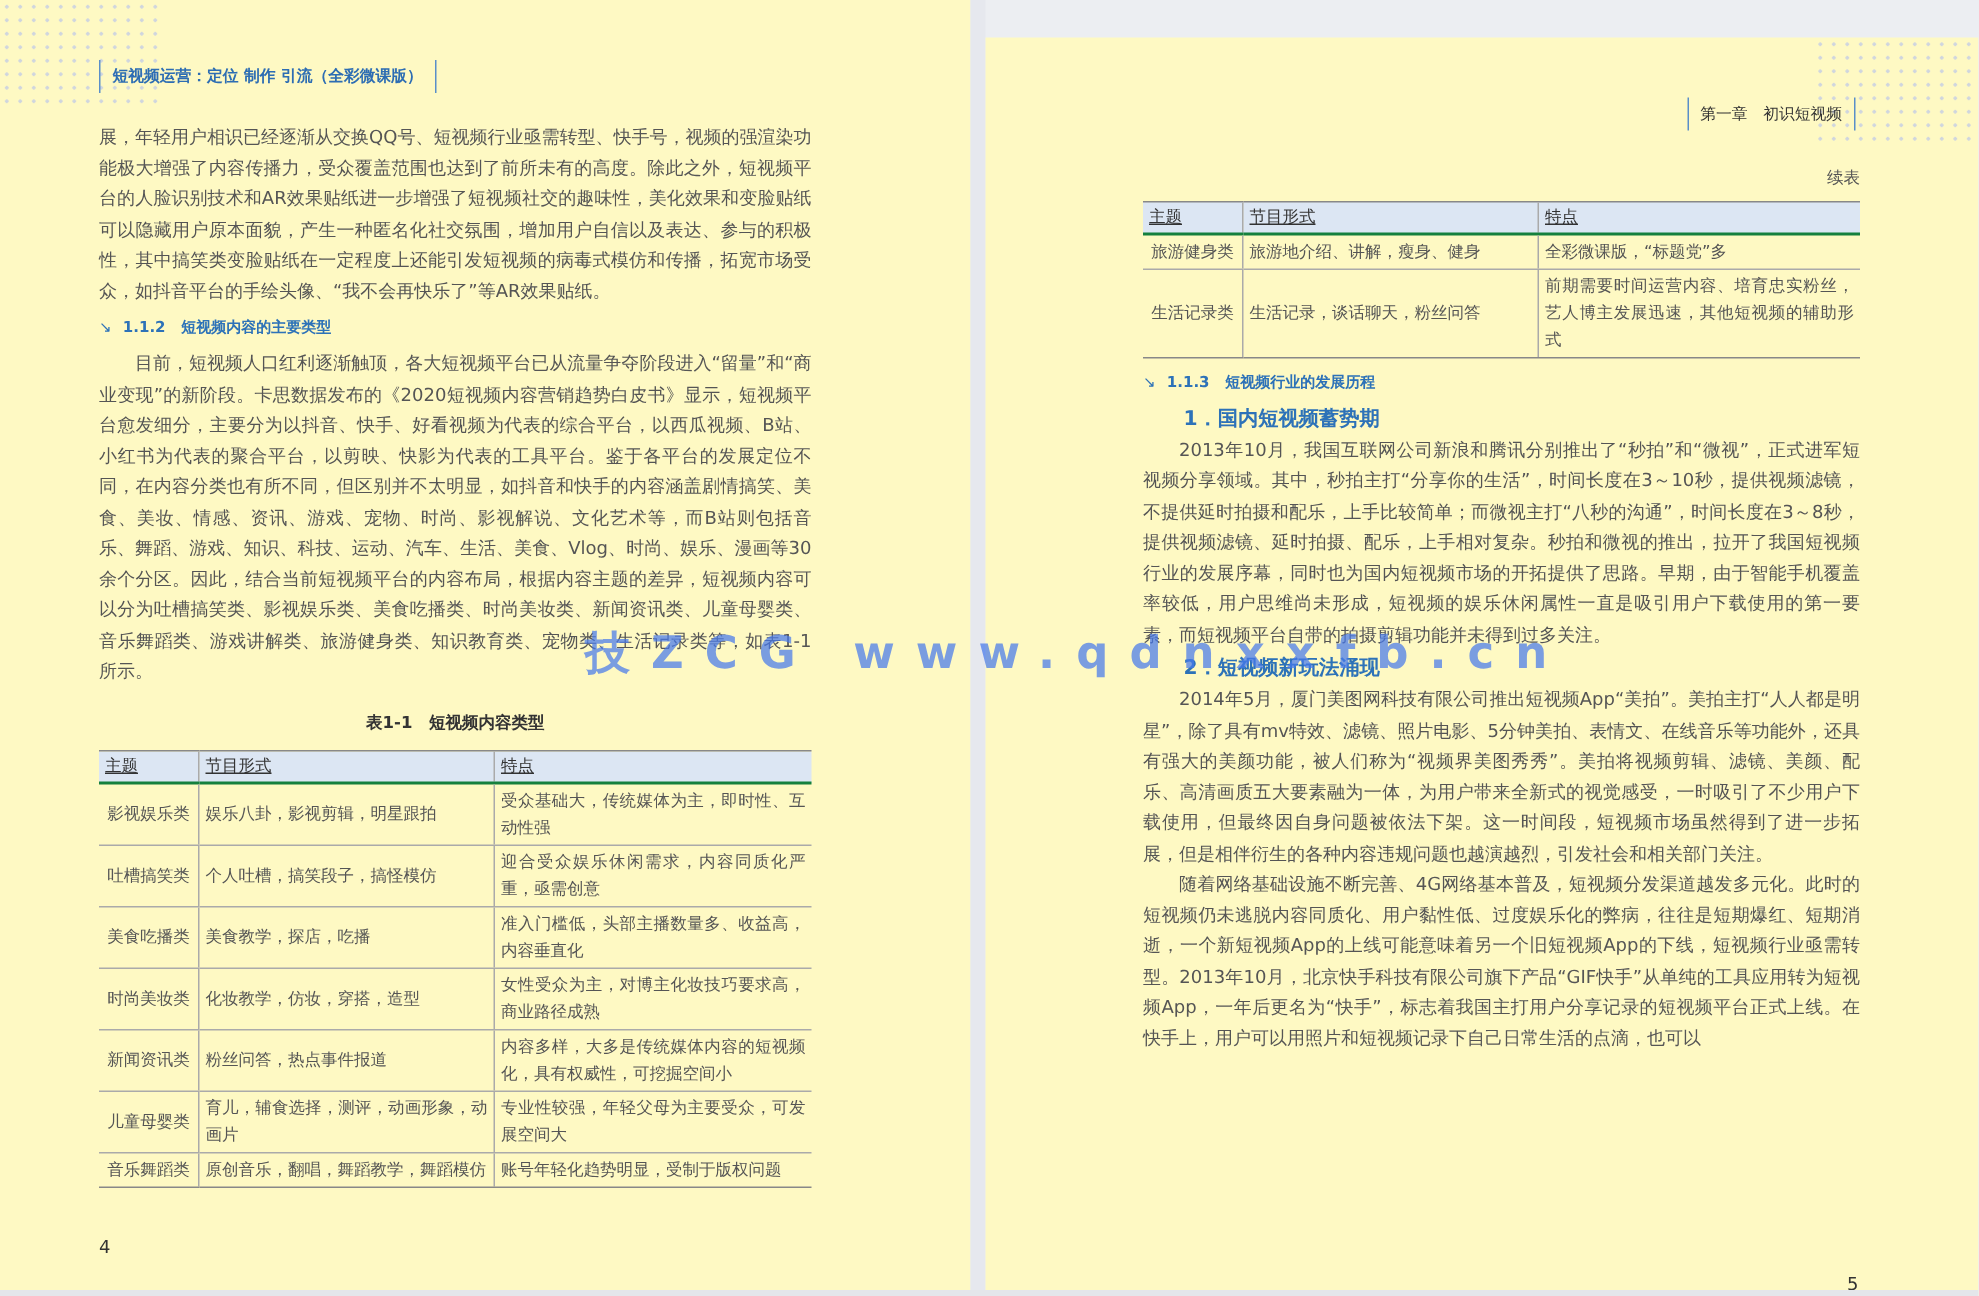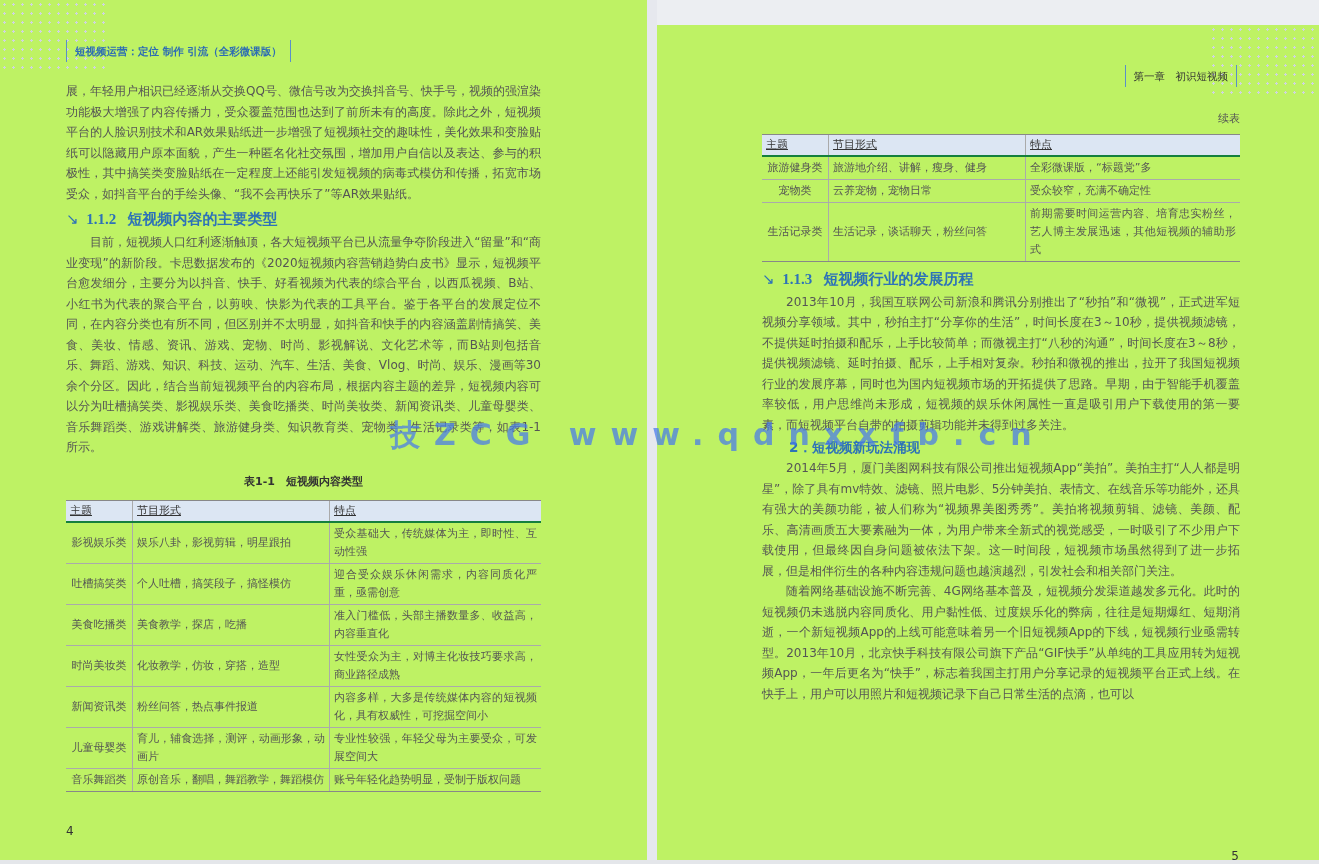--- a/index.html
+++ b/index.html
@@ -1,36 +1,36 @@
 <!DOCTYPE html>
 <html><head>
 <meta charset="utf-8">
 <style>
   html,body{margin:0;padding:0;}
   body{width:1319px;height:864px;background:#eceef2;position:relative;overflow:hidden;
        font-family:"DejaVu Sans","Liberation Sans",sans-serif;color:#444;}
-  .page{position:absolute;top:0;height:860px;background:#bef264;overflow:hidden;}
+  .page{position:absolute;top:0;height:860px;background:#fef9c3;overflow:hidden;}
   .page.left{left:0;width:647px;}
   .page.right{left:657px;width:662px;margin-top:25px;}
   .gutter{position:absolute;left:647px;top:0;width:10px;height:860px;background:#e6e8ee;}
   .dots{position:absolute;width:110px;height:70px;
         background-image:radial-gradient(circle,#cfd5de 1px,transparent 1.3px);
         background-size:9px 9px;}
   .left .dots{left:0;top:0;}
   .right .dots{right:0;top:0;}
   .runhead{position:absolute;top:40px;height:22px;border-left:1.5px solid #5a8fc9;border-right:1.5px solid #5a8fc9;
            font-size:10.5px;color:#2d6db3;line-height:22px;padding:0 8px;font-weight:bold;}
   .left .runhead{left:66px;}
   .right .runhead{right:82px;color:#333;font-weight:normal;}
   .body{position:absolute;font-size:12px;line-height:20.5px;color:#555;text-align:justify;}
   .left .body{left:66px;top:81px;width:475px;}
   .right .body{left:105px;top:100px;width:478px;}
   p{margin:0;}
   p.indent{text-indent:2em;}
-  .h2{font-size:15px;color:#2d72b8;font-weight:bold;margin:4px 0 2px 0;line-height:22px;font-family:Liberation Serif, serif;}
+  .h2{font-size:10px;color:#2d72b8;font-weight:bold;margin:4px 0 2px 0;line-height:22px;}
   .h2 .arrow{font-weight:normal;margin-right:4px;}
   .h3{font-size:13.5px;color:#2d72b8;font-weight:bold;margin:2px 0 0 0;line-height:21px;padding-left:2em;}
   .caption{text-align:center;font-size:11px;color:#333;margin:14px 0 8px 0;font-weight:bold;}
   .cont{text-align:right;font-size:11px;color:#555;margin:-16px 0 4px 0;}
   table{border-collapse:collapse;width:100%;font-size:11px;line-height:18px;color:#555;}
   th{background:#dce6f3;font-weight:normal;color:#333;border-top:1.5px solid #888;border-bottom:2px solid #15803d;padding:1px 4px;text-decoration:underline;}
   td{border-bottom:1px solid #aaa;padding:2px 4px;vertical-align:middle;}
   th+th,td+td{border-left:1px solid #aaa;}
   tr:last-child td{border-bottom:1.5px solid #888;}
   td.topic{text-align:center;white-space:nowrap;width:58px;}
@@ -43,21 +43,21 @@
   .hscroll{position:absolute;left:0;bottom:0;width:1319px;height:4px;background:#e4e6ea;}
 </style>
 </head>
 <body>
 
 <div class="page left">
   <div class="dots"></div>
   <div class="runhead">短视频运营：定位 制作 引流（全彩微课版）</div>
 
   <div class="body">
-    <p>展，年轻用户相识已经逐渐从交换QQ号、微信号改为交换抖音号、快手号，视频的强渲染功能极大增强了内容传播力，受众覆盖范围也达到了前所未有的高度。除此之外，短视频平台的人脸识别技术和AR效果贴纸进一步增强了短视频社交的趣味性，美化效果和变脸贴纸可以隐藏用户原本面貌，产生一种匿名化社交氛围，增加用户自信以及表达、参与的积极性，其中搞笑类变脸贴纸在一定程度上还能引发短视频的病毒式模仿和传播，拓宽市场受众，如抖音平台的手绘头像、“我不会再快乐了”等AR效果贴纸。</p>
+    <p>展，年轻用户相识已经逐渐从交换QQ号、短视频行业亟需转型、快手号，视频的强渲染功能极大增强了内容传播力，受众覆盖范围也达到了前所未有的高度。除此之外，短视频平台的人脸识别技术和AR效果贴纸进一步增强了短视频社交的趣味性，美化效果和变脸贴纸可以隐藏用户原本面貌，产生一种匿名化社交氛围，增加用户自信以及表达、参与的积极性，其中搞笑类变脸贴纸在一定程度上还能引发短视频的病毒式模仿和传播，拓宽市场受众，如抖音平台的手绘头像、“我不会再快乐了”等AR效果贴纸。</p>
 
     <div class="h2">
       <span class="arrow">↘</span>
       <span>1.1.2</span>&nbsp;&nbsp;
       <span>短视频内容的主要类型</span>
     </div>
 
     <p class="indent">目前，短视频人口红利逐渐触顶，各大短视频平台已从流量争夺阶段进入“留量”和“商业变现”的新阶段。卡思数据发布的《2020短视频内容营销趋势白皮书》显示，短视频平台愈发细分，主要分为以抖音、快手、好看视频为代表的综合平台，以西瓜视频、B站、小红书为代表的聚合平台，以剪映、快影为代表的工具平台。鉴于各平台的发展定位不同，在内容分类也有所不同，但区别并不太明显，如抖音和快手的内容涵盖剧情搞笑、美食、美妆、情感、资讯、游戏、宠物、时尚、影视解说、文化艺术等，而B站则包括音乐、舞蹈、游戏、知识、科技、运动、汽车、生活、美食、Vlog、时尚、娱乐、漫画等30余个分区。因此，结合当前短视频平台的内容布局，根据内容主题的差异，短视频内容可以分为吐槽搞笑类、影视娱乐类、美食吃播类、时尚美妆类、新闻资讯类、儿童母婴类、音乐舞蹈类、游戏讲解类、旅游健身类、知识教育类、宠物类、生活记录类等，如表1-1所示。</p>
 
     <div class="caption">表1-1　短视频内容类型</div>
@@ -129,38 +129,34 @@
           <th>特点</th>
         </tr>
       </thead>
       <tbody>
         <tr>
           <td class="topic">旅游健身类</td>
           <td class="form">旅游地介绍、讲解，瘦身、健身</td>
           <td>全彩微课版，“标题党”多</td>
         </tr>
         <tr>
-          <td class="topic">宠物类</td>
-          <td class="form">云养宠物，宠物日常</td>
-          <td>受众较窄，充满不确定性</td>
-        </tr>
-        <tr>
           <td class="topic">生活记录类</td>
           <td class="form">生活记录，谈话聊天，粉丝问答</td>
           <td>前期需要时间运营内容、培育忠实粉丝，艺人博主发展迅速，其他短视频的辅助形式</td>
         </tr>
       </tbody>
     </table>
 
     <div class="h2" style="margin-top:6px;">
       <span class="arrow">↘</span>
       <span>1.1.3</span>&nbsp;&nbsp;
       <span>短视频行业的发展历程</span>
     </div>
 
+    <div class="h3">1．国内短视频蓄势期</div>
     <p class="indent">2013年10月，我国互联网公司新浪和腾讯分别推出了“秒拍”和“微视”，正式进军短视频分享领域。其中，秒拍主打“分享你的生活”，时间长度在3～10秒，提供视频滤镜，不提供延时拍摄和配乐，上手比较简单；而微视主打“八秒的沟通”，时间长度在3～8秒，提供视频滤镜、延时拍摄、配乐，上手相对复杂。秒拍和微视的推出，拉开了我国短视频行业的发展序幕，同时也为国内短视频市场的开拓提供了思路。早期，由于智能手机覆盖率较低，用户思维尚未形成，短视频的娱乐休闲属性一直是吸引用户下载使用的第一要素，而短视频平台自带的拍摄剪辑功能并未得到过多关注。</p>
 
     <div class="h3">2．短视频新玩法涌现</div>
     <p class="indent">2014年5月，厦门美图网科技有限公司推出短视频App“美拍”。美拍主打“人人都是明星”，除了具有mv特效、滤镜、照片电影、5分钟美拍、表情文、在线音乐等功能外，还具有强大的美颜功能，被人们称为“视频界美图秀秀”。美拍将视频剪辑、滤镜、美颜、配乐、高清画质五大要素融为一体，为用户带来全新式的视觉感受，一时吸引了不少用户下载使用，但最终因自身问题被依法下架。这一时间段，短视频市场虽然得到了进一步拓展，但是相伴衍生的各种内容违规问题也越演越烈，引发社会和相关部门关注。</p>
 
     <p class="indent">随着网络基础设施不断完善、4G网络基本普及，短视频分发渠道越发多元化。此时的短视频仍未逃脱内容同质化、用户黏性低、过度娱乐化的弊病，往往是短期爆红、短期消逝，一个新短视频App的上线可能意味着另一个旧短视频App的下线，短视频行业亟需转型。2013年10月，北京快手科技有限公司旗下产品“GIF快手”从单纯的工具应用转为短视频App，一年后更名为“快手”，标志着我国主打用户分享记录的短视频平台正式上线。在快手上，用户可以用照片和短视频记录下自己日常生活的点滴，也可以</p>
   </div>
 
   <div class="pagenum">5</div>
 </div>

